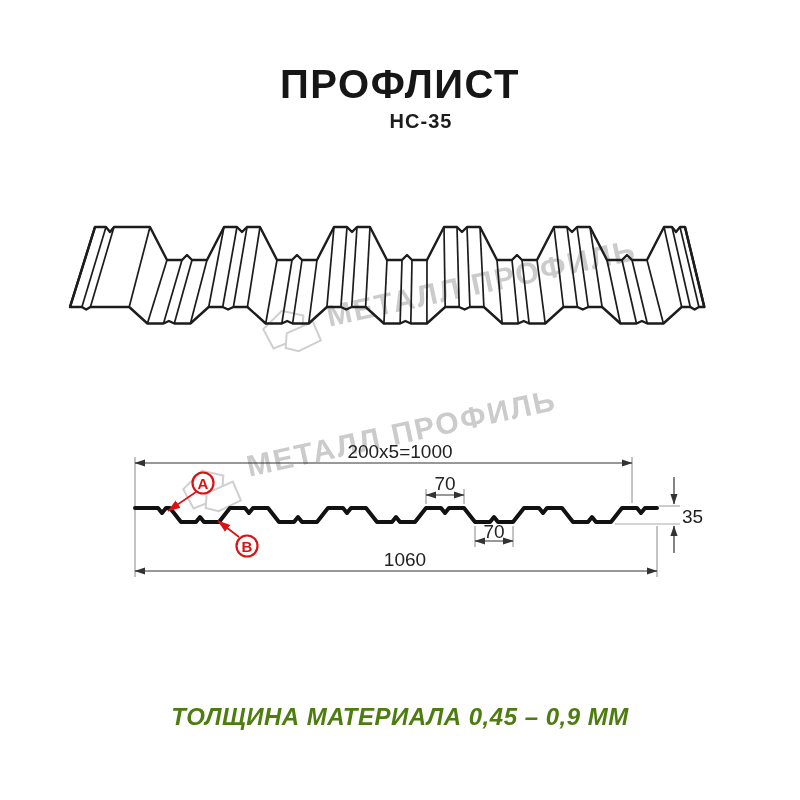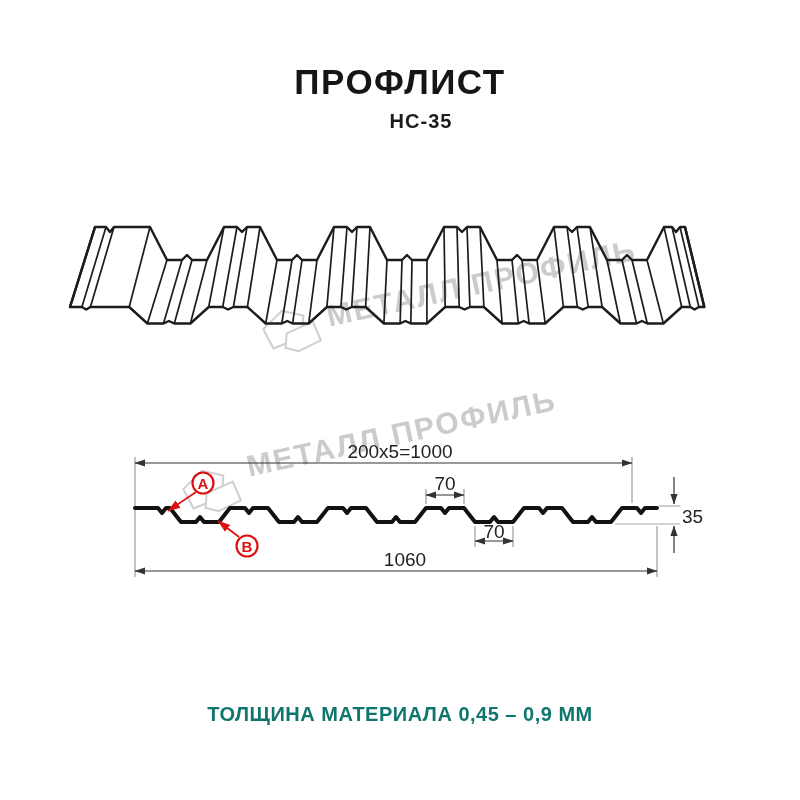--- a/index.html
+++ b/index.html
@@ -1,24 +1,24 @@
 <!DOCTYPE html>
 <html><head>
 <meta charset="utf-8">
 <style>
   html,body{margin:0;padding:0;background:#fff;}
   body{width:800px;height:800px;position:relative;overflow:hidden;
        font-family:"Liberation Sans","DejaVu Sans",sans-serif;}
   .abs{position:absolute;}
-  .title{left:0;right:0;top:62px;text-align:center;font-size:35px;font-weight:800;
+  .title{left:0;right:0;top:62px;text-align:center;font-size:40px;font-weight:800;
          letter-spacing:1.5px;color:#161616;}
   .subtitle{left:0;right:0;top:110px;text-align:center;font-size:20px;font-weight:600;
          letter-spacing:1px;color:#1c1c1c;margin-left:42px;}
-  .footer-note{left:0;right:0;top:703px;text-align:center;font-size:20px;font-weight:600;
-         letter-spacing:.5px;color:#0f766e;}
+  .footer-note{left:0;right:0;top:703px;text-align:center;font-size:24px;font-weight:600;
+         letter-spacing:.5px;color:#4d7c0f;font-style:italic;}
   .wm-text{font-size:30px;font-weight:bold;letter-spacing:2px;color:#cbcbcb;
          white-space:nowrap;line-height:34px;height:34px;transform-origin:0 50%;
          transform:rotate(-12.3deg);z-index:2;}
   .wm-logo{z-index:2;transform:rotate(-12deg);}
   svg{overflow:visible;display:block;}
   #sheet-fill{z-index:1;}
   #sheet-lines{z-index:3;}
   #cross-section{z-index:4;}
   .dimtxt{font-size:19px;fill:#222;font-weight:400;}
   .callout{font-size:15px;font-weight:bold;fill:#dd1111;}

